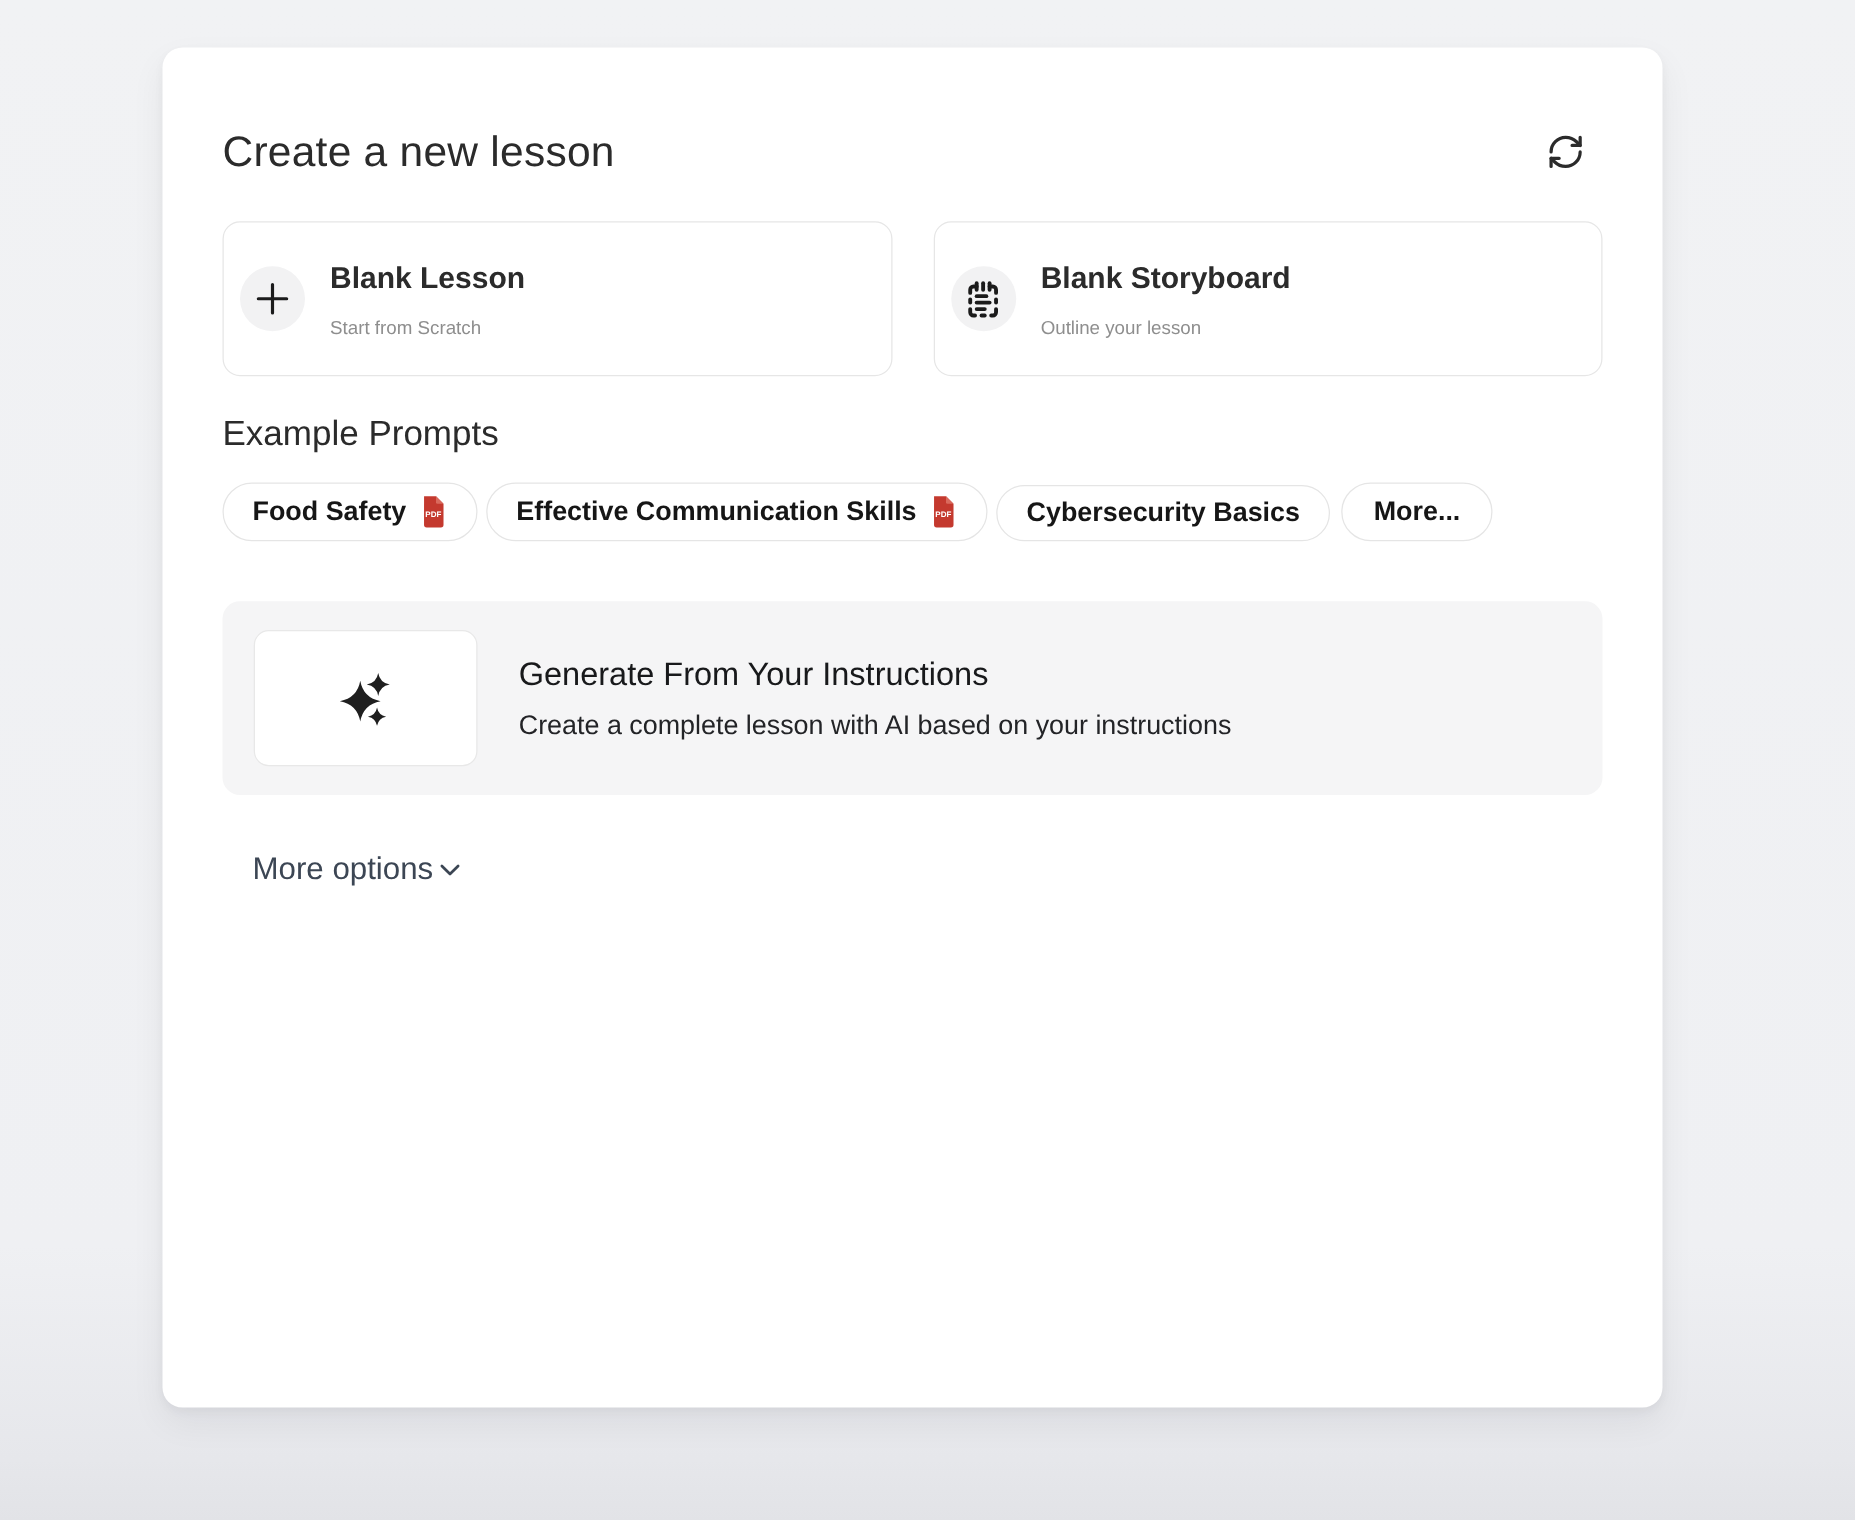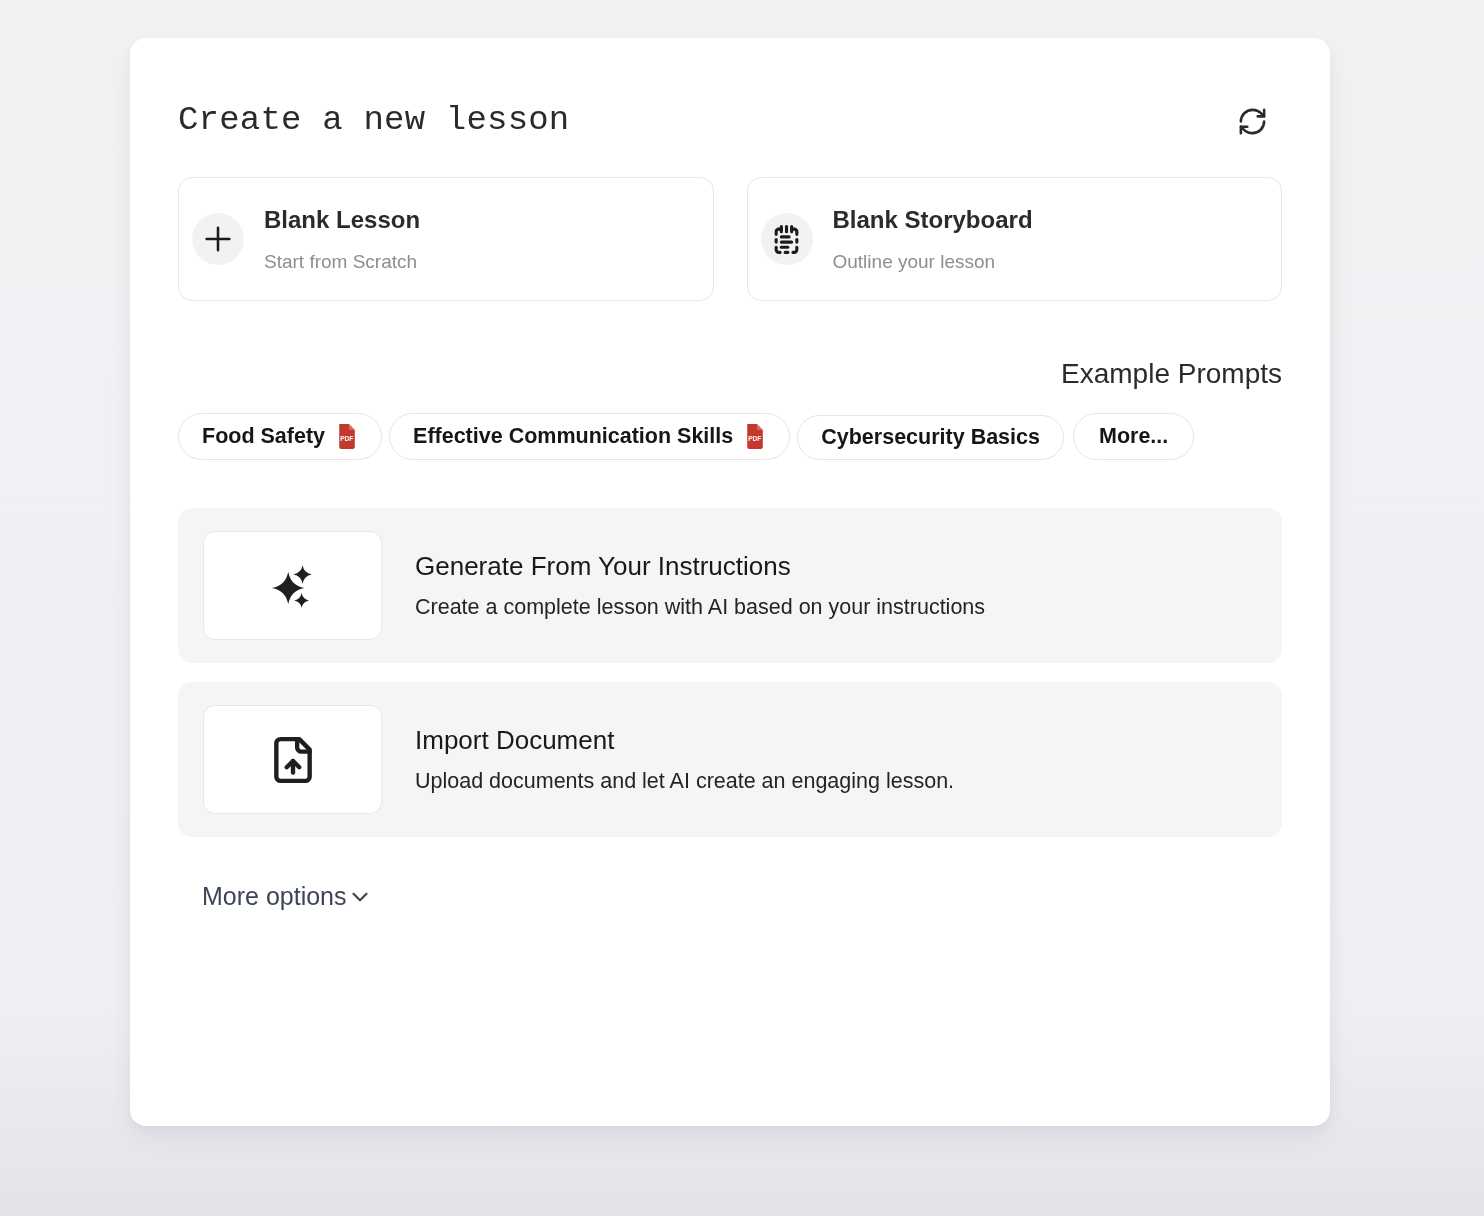--- a/index.html
+++ b/index.html
@@ -7,36 +7,36 @@
     width:1484px;height:1216px;position:relative;overflow:hidden;
     font-family:"Liberation Sans","DejaVu Sans",sans-serif;
     background:linear-gradient(180deg,#f1f2f4 0%,#eff0f3 82%,#e6e7eb 96%,#e2e3e7 100%);
   }
   .card{
     position:absolute;left:130px;top:38px;width:1200px;height:1088px;
     background:#ffffff;border-radius:16px;box-sizing:border-box;
     box-shadow:0 12px 28px rgba(20,22,28,.06),0 3px 8px rgba(20,22,28,.04);
     padding:52px 48px 0 48px;
   }
-  .hdr{display:flex;align-items:center;justify-content:space-between;font-family:Liberation Mono, monospace;}
+  .hdr{display:flex;align-items:flex-end;justify-content:space-between;}
   .page-title{font-size:34px;font-weight:500;color:#2b2b2b;letter-spacing:.2px;line-height:1.2;margin-top:8px;}
   .refresh-btn{background:none;border:none;cursor:pointer;padding:6px;margin:10px 8px 0 0;color:#2b2b2b;}
   .blank-row{display:flex;gap:33px;margin-top:34px;}
   .blank-card{
     flex:1;height:124px;border:1px solid #e6e6e6;border-radius:14px;background:#fff;
     display:flex;align-items:center;padding-left:13px;box-sizing:border-box;cursor:pointer;
   }
   .circle{
     width:52px;height:52px;border-radius:50%;background:#f2f2f3;flex:0 0 auto;
     display:flex;align-items:center;justify-content:center;color:#1b1b1b;
   }
   .blank-txt{margin-left:20px;}
   .blank-title{font-size:24px;font-weight:700;color:#2b2b2b;line-height:1.25;}
-  .blank-sub{font-size:19px;color:#8e8e8e;margin-top:16px;}
-  .section-title{font-size:28px;font-weight:500;color:#2b2b2b;margin-top:57px;text-align:right;}
+  .blank-sub{font-size:15px;color:#8e8e8e;margin-top:16px;}
+  .section-title{font-size:28px;font-weight:500;color:#2b2b2b;margin-top:30px;}
   .pill-row{display:flex;align-items:flex-end;gap:7px;margin-top:23px;}
   .pill{
     display:inline-flex;align-items:center;gap:10px;background:#fff;
     border:1.5px solid #e5e5e5;border-radius:9999px;padding:9px 23px;
     font-size:21.5px;font-weight:700;color:#161616;cursor:pointer;white-space:nowrap;
   }
   .pill-more{margin-left:2px;margin-top:-4px;padding:10px 25px;}
   .opt-list{margin-top:48px;display:flex;flex-direction:column;gap:19px;}
   .opt-row{
     background:#f5f5f6;border-radius:14px;height:155px;display:flex;align-items:center;
@@ -156,34 +156,20 @@
           <path d="M17 2.2 Q17.7 6.3 21.8 7 Q17.7 7.7 17 11.8 Q16.3 7.7 12.2 7 Q16.3 6.3 17 2.2 Z"></path>
           <path d="M16.5 16.7 Q17.1 19.9 20.3 20.5 Q17.1 21.1 16.5 24.3 Q15.9 21.1 12.7 20.5 Q15.9 19.9 16.5 16.7 Z"></path>
         </svg>
       </div>
       <div class="opt-txt">
         <div class="opt-title">Generate From Your Instructions</div>
         <div class="opt-sub">Create a complete lesson with AI based on your instructions</div>
       </div>
     </div>
 
-    <div class="opt-row">
-      <div class="opt-iconbox">
-        <svg width="50" height="50" viewBox="0 0 24 24" fill="none" stroke="#1f1f1f" stroke-width="2.1" stroke-linecap="round" stroke-linejoin="round">
-          <path d="M15 2H6a2 2 0 0 0-2 2v16a2 2 0 0 0 2 2h12a2 2 0 0 0 2-2V7Z"></path>
-          <path d="M14 2v4a2 2 0 0 0 2 2h4"></path>
-          <path d="M12 12.5v5.5"></path>
-          <path d="m15 15.5-3-3-3 3"></path>
-        </svg>
-      </div>
-      <div class="opt-txt">
-        <div class="opt-title">Import Document</div>
-        <div class="opt-sub">Upload documents and let AI create an engaging lesson.</div>
-      </div>
-    </div>
 
 
   </div>
 
   <button class="more-options">
     <span>More options</span>
     <span>
       <svg width="26" height="26" viewBox="0 0 24 24" fill="none" stroke="#3c4654" stroke-width="2" stroke-linecap="round" stroke-linejoin="round">
         <path d="m6 9 6 6 6-6"></path>
       </svg>

